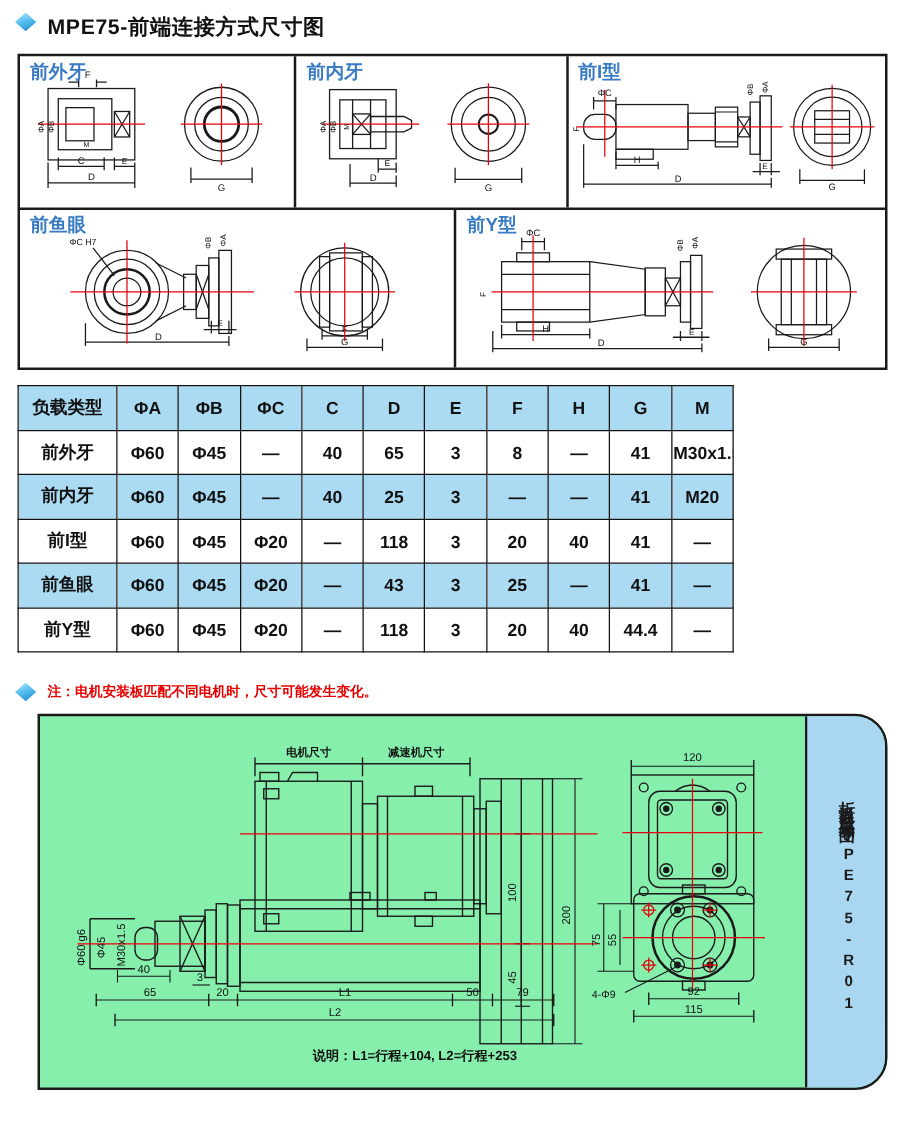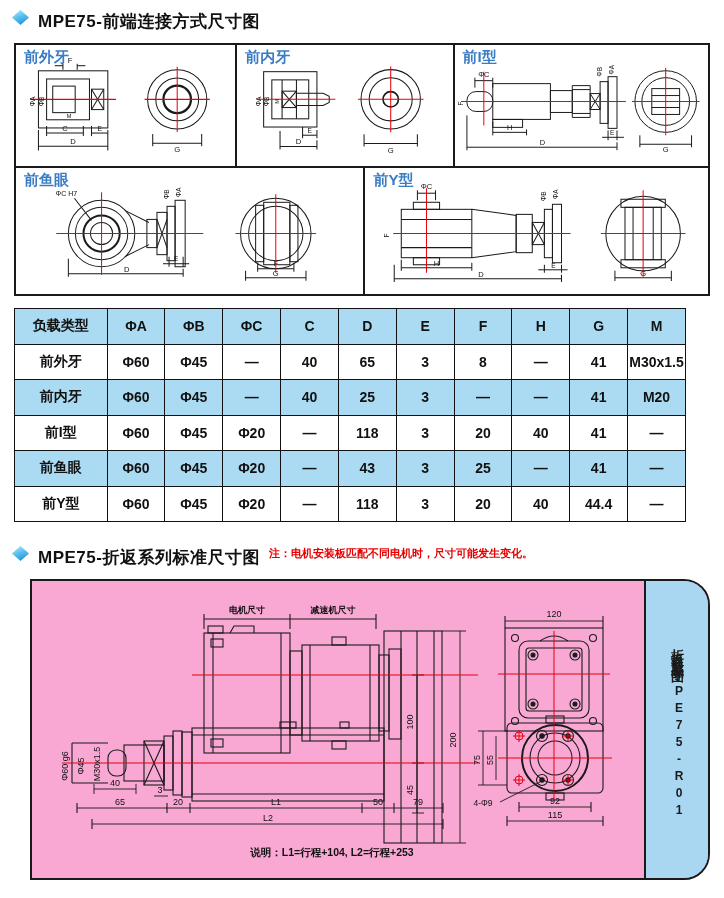--- a/index.html
+++ b/index.html
@@ -14,26 +14,26 @@
   .dwg-row.r2{border-top:2px solid #1a1a1a;}
   .dwg-cell{position:relative;height:121px;}
   .dwg-row.r2 .dwg-cell{height:126px;}
   .dwg-cell + .dwg-cell{border-left:2px solid #1a1a1a;}
   .c1{flex:0 0 31.7%;} .c2{flex:0 0 31.1%;} .c3{flex:1 1 auto;}
   .c4{flex:0 0 50.2%;} .c5{flex:1 1 auto;}
   .cell-label{position:absolute;top:3px;left:8px;color:#3a7cc4;font-weight:bold;font-size:15px;z-index:2;}
   .dwg-cell svg{position:absolute;inset:0;width:100%;height:100%;}
   svg text{font-family:"Liberation Sans","DejaVu Sans",sans-serif;fill:#111;}
   
-  .spec-table{width:672px;margin:12px 14px 0 14px;border-collapse:collapse;table-layout:fixed;}
+  .spec-table{width:573px;margin:12px 14px 0 14px;border-collapse:collapse;table-layout:fixed;}
   .spec-table td{border:1.7px solid #111;text-align:center;height:34.5px;font-size:14px;font-weight:600;padding:0 1px;overflow:hidden;}
   .spec-table .blue td{background:#abdbf2;}
   .spec-table col.first{width:13.8%;}
   
-  .bottom-box{position:relative;margin:9px 14px 0 30px;height:297px;border:2px solid #1a1a1a;border-radius:0 26px 26px 0;background:#f9a8d4;}
+  .bottom-box{position:relative;margin:9px 14px 0 30px;height:297px;border:2px solid #1a1a1a;border-radius:0 26px 26px 0;background:#86efac;}
   .bottom-box > svg{position:absolute;left:0;top:0;width:614px;height:100%;}
   .side-tab{position:absolute;top:0;right:0;bottom:0;width:62px;background:#a9d7f1;border-left:2px solid #1a1a1a;border-radius:0 24px 24px 0;display:flex;align-items:center;justify-content:center;}
   .side-tab .vtext{writing-mode:vertical-rl;text-orientation:upright;display:flex;gap:4px;}
   .side-tab span{display:block;font-size:13px;font-weight:600;letter-spacing:3px;color:#1a1a1a;}
   .side-tab span.model{font-size:12px;}
 </style>
 </head>
 <body>
 
 <div class="section-head">
@@ -392,21 +392,20 @@
     <td>20</td>
     <td>40</td>
     <td>44.4</td>
     <td>—</td>
   </tr>
   </tbody>
 </table>
 
 <div class="section-head" style="margin-top:24px;">
   <div class="diamond"></div>
-  <div class="section-title">MPE75-折返系列标准尺寸图</div>
   <div class="red-note">注：电机安装板匹配不同电机时，尺寸可能发生变化。</div>
 </div>
 
 <div class="bottom-box">
   <svg viewBox="0 0 614 297">
     <g stroke="#1a1a1a" stroke-width="1.1" fill="none">
 
       <line x1="172" y1="38" x2="344" y2="38"></line>
       <line x1="172" y1="33" x2="172" y2="48"></line>
         <line x1="258" y1="33" x2="258" y2="48"></line>

